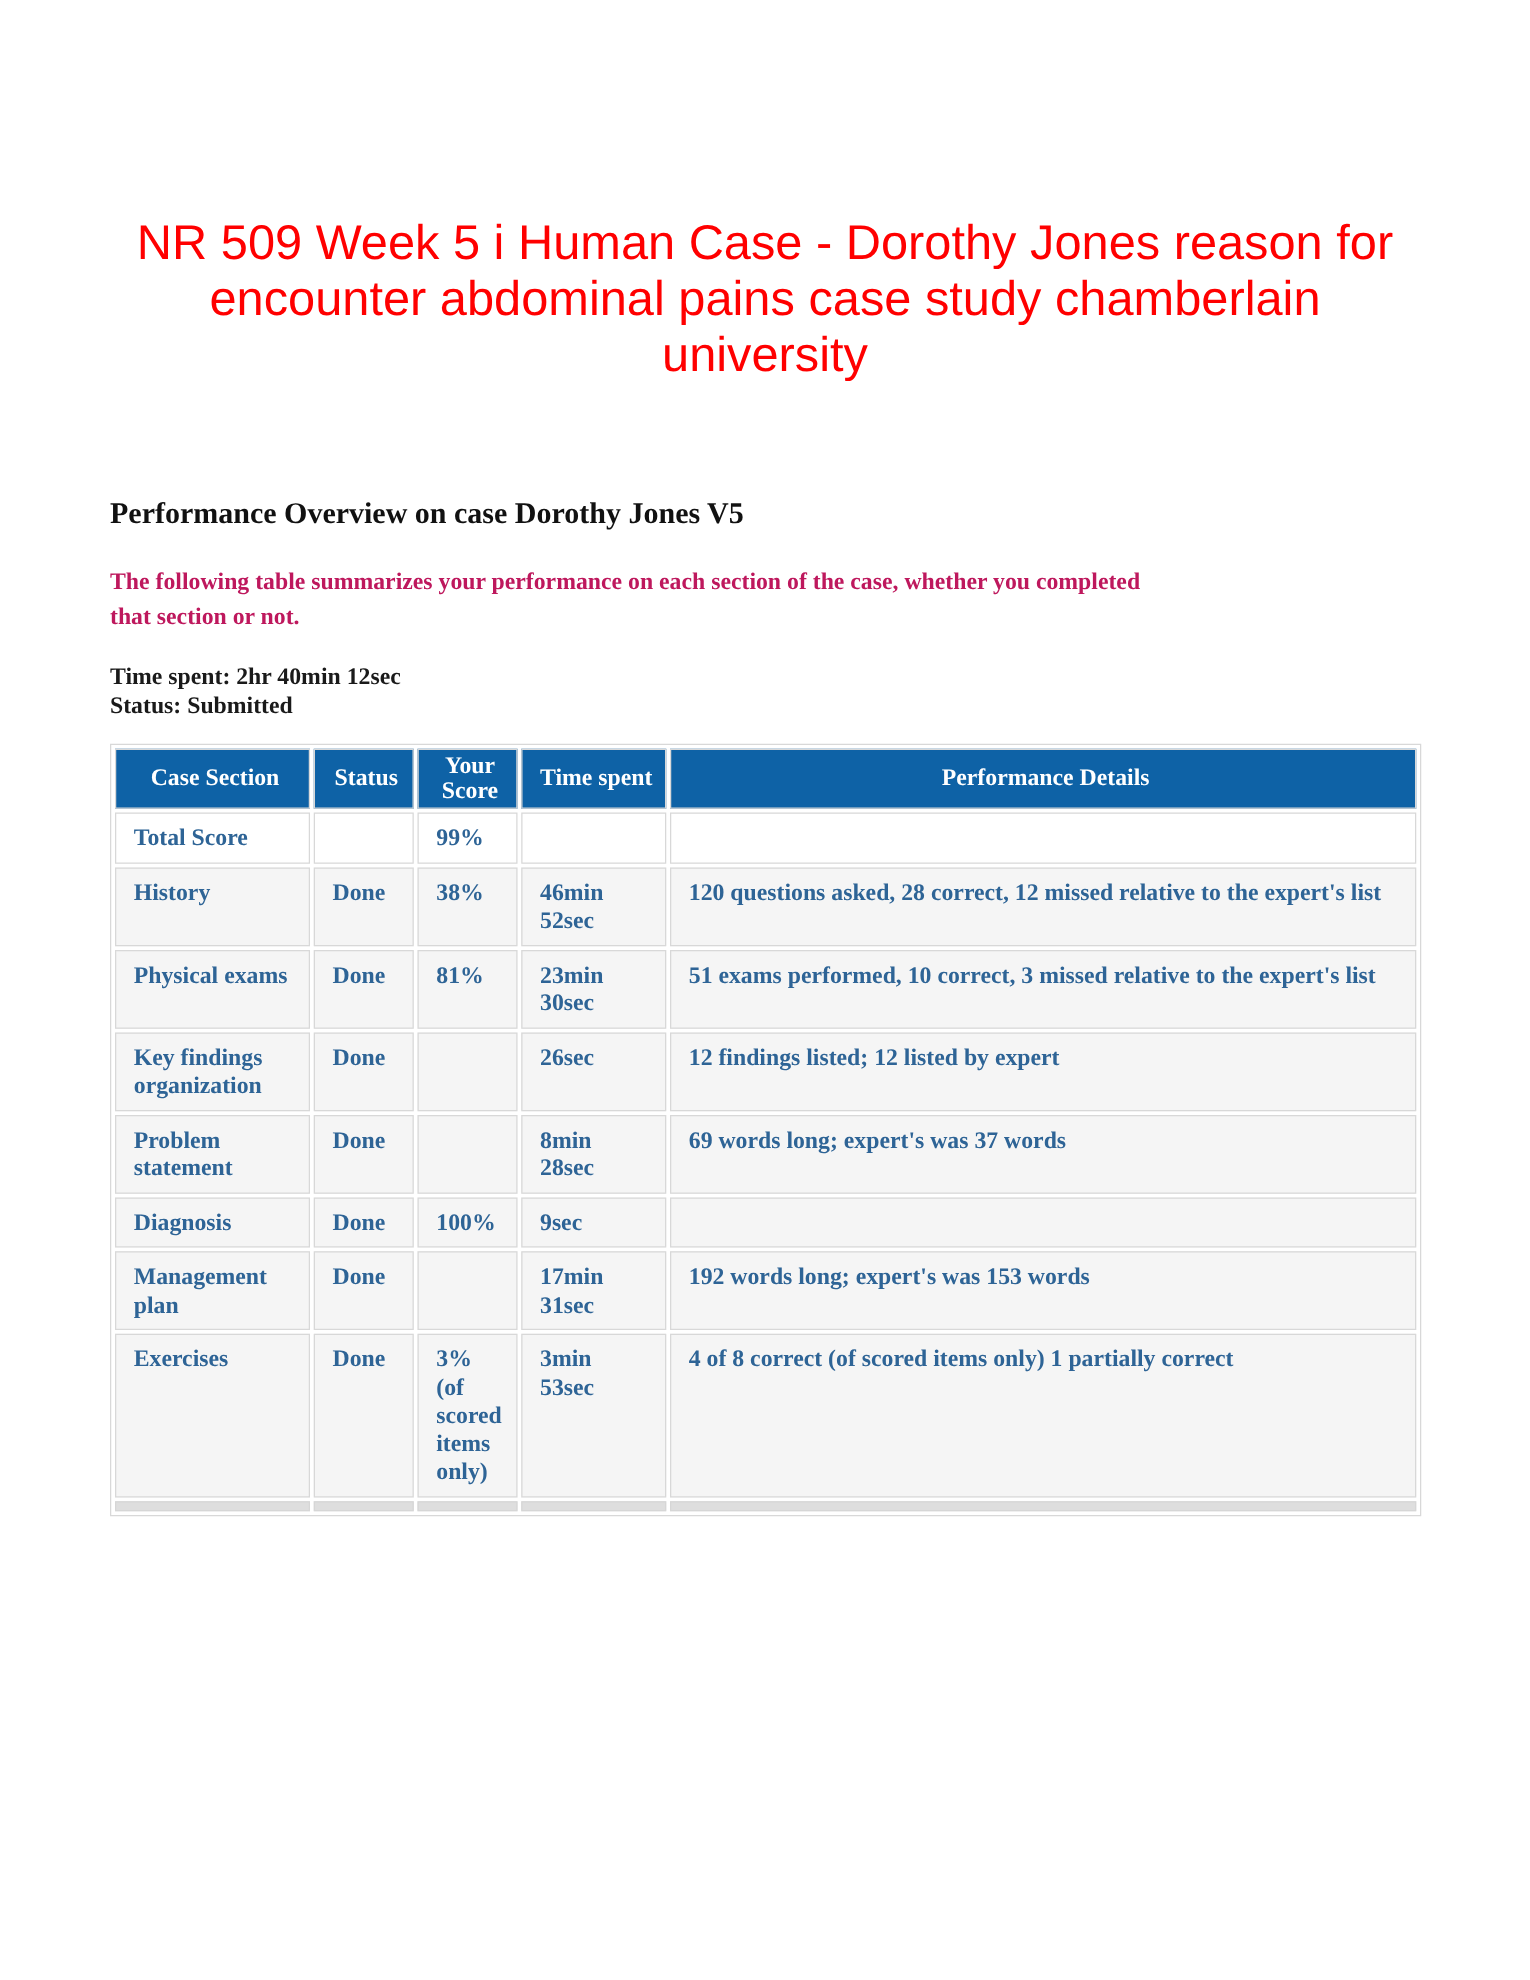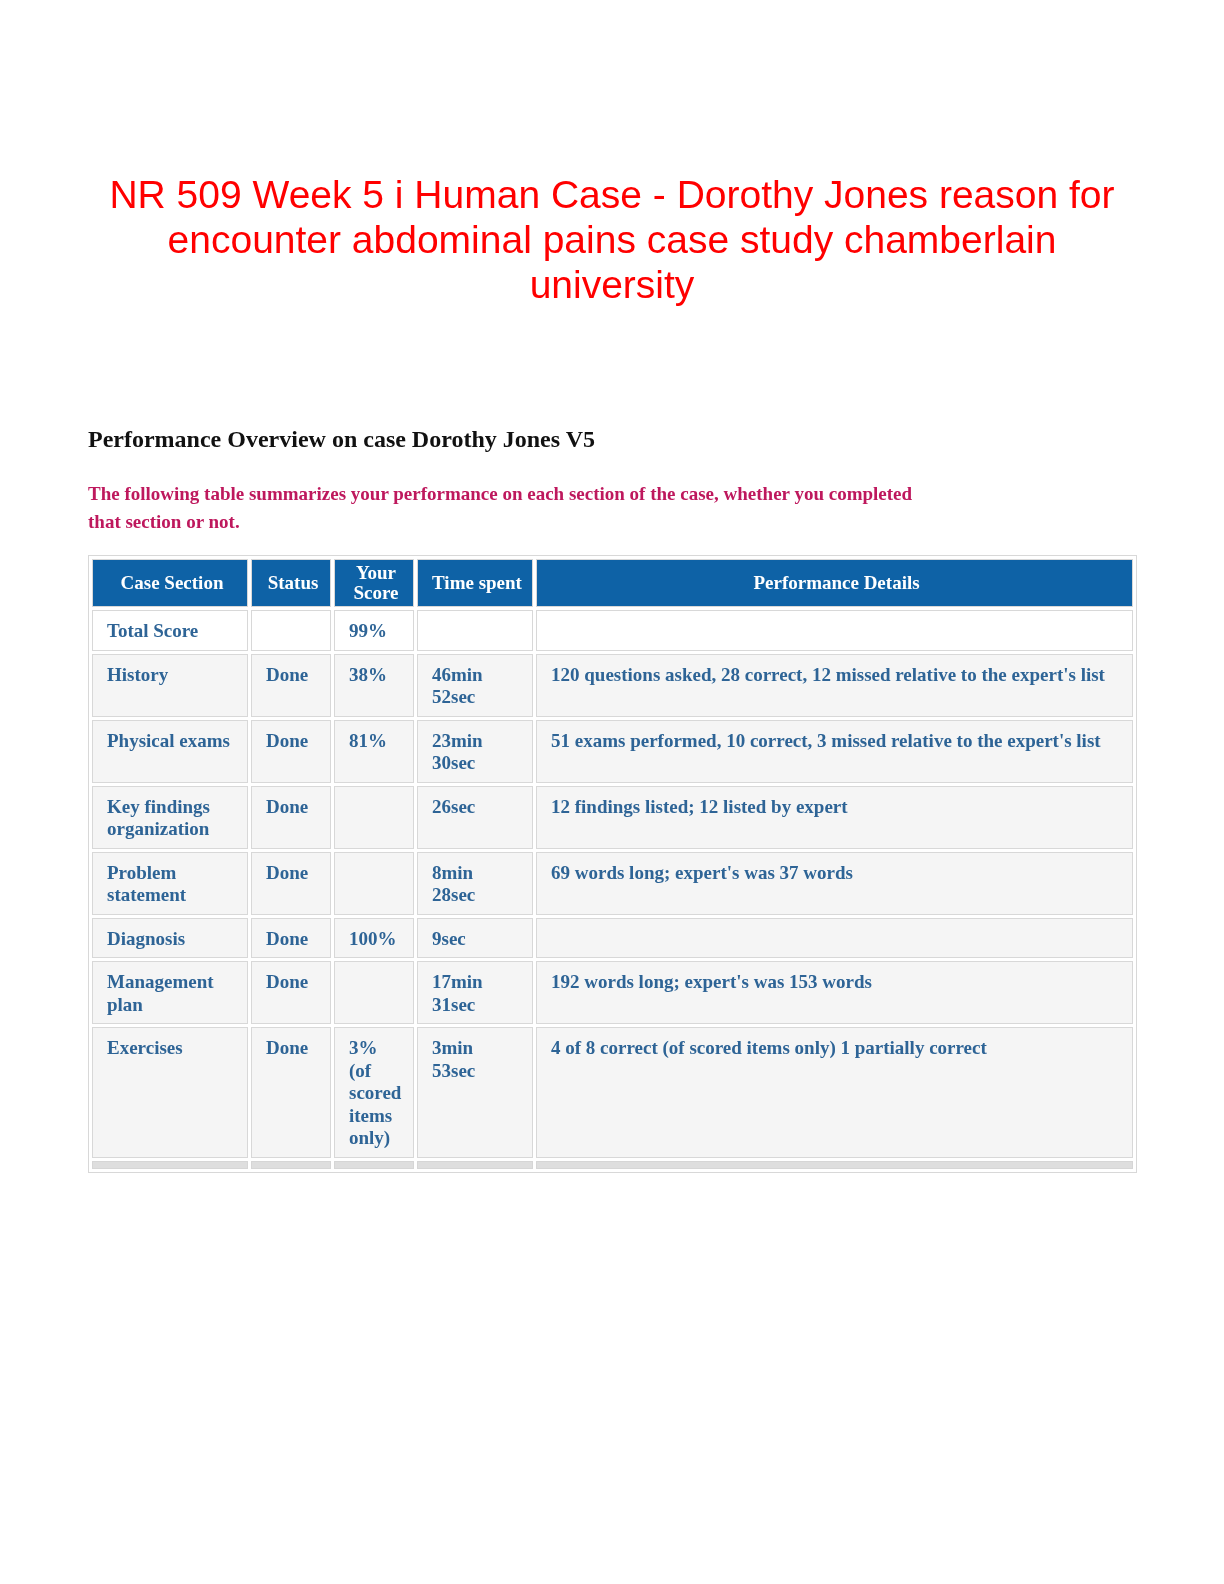--- a/index.html
+++ b/index.html
@@ -18,21 +18,21 @@
     text-align: center;
     color: #ff0000;
     font-family: "Liberation Sans", sans-serif;
     font-weight: normal;
     font-size: 39px;
     line-height: 45px;
   }
   .content {
     position: absolute;
     left: 88px;
-    top: 424px;
+    top: 396px;
     width: 1049px;
   }
   .section-heading {
     font-size: 24px;
     font-weight: bold;
     color: #111111;
     line-height: 30px;
   }
   .intro {
     margin-top: 26px;
@@ -105,20 +105,24 @@
 <div class="page">
 
   <h1 class="main-title">NR 509 Week 5 i Human Case - Dorothy Jones reason for encounter abdominal pains case study chamberlain university</h1>
 
   <div class="content">
 
     <h2 class="section-heading">Performance Overview on case Dorothy Jones V5</h2>
 
     <p class="intro">The following table summarizes your performance on each section of the case, whether you completed that section or not.</p>
 
+    <div class="meta">
+      <span class="meta-line">Time spent: 2hr 40min 12sec</span>
+      <span class="meta-line">Status: Submitted</span>
+    </div>
 
     <table class="report">
       <colgroup>
         <col style="width:156px">
         <col style="width:80px">
         <col style="width:80px">
         <col style="width:116px">
         <col>
       </colgroup>
       <thead>

